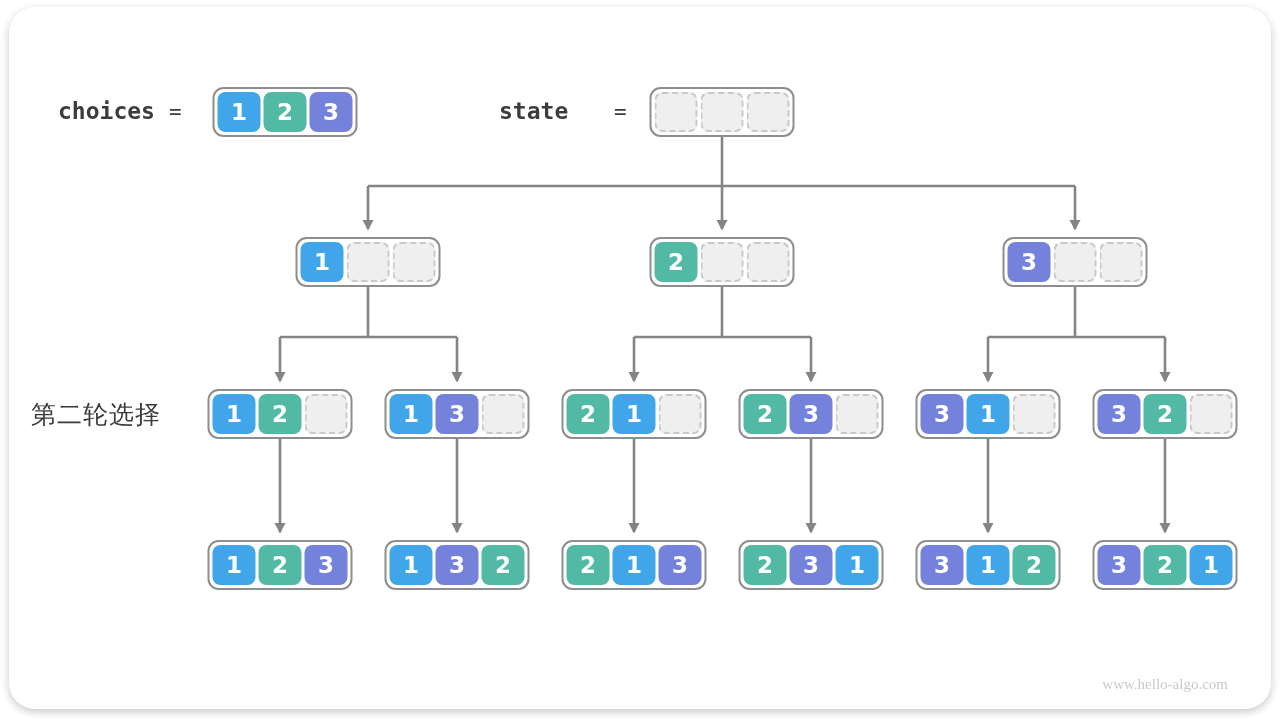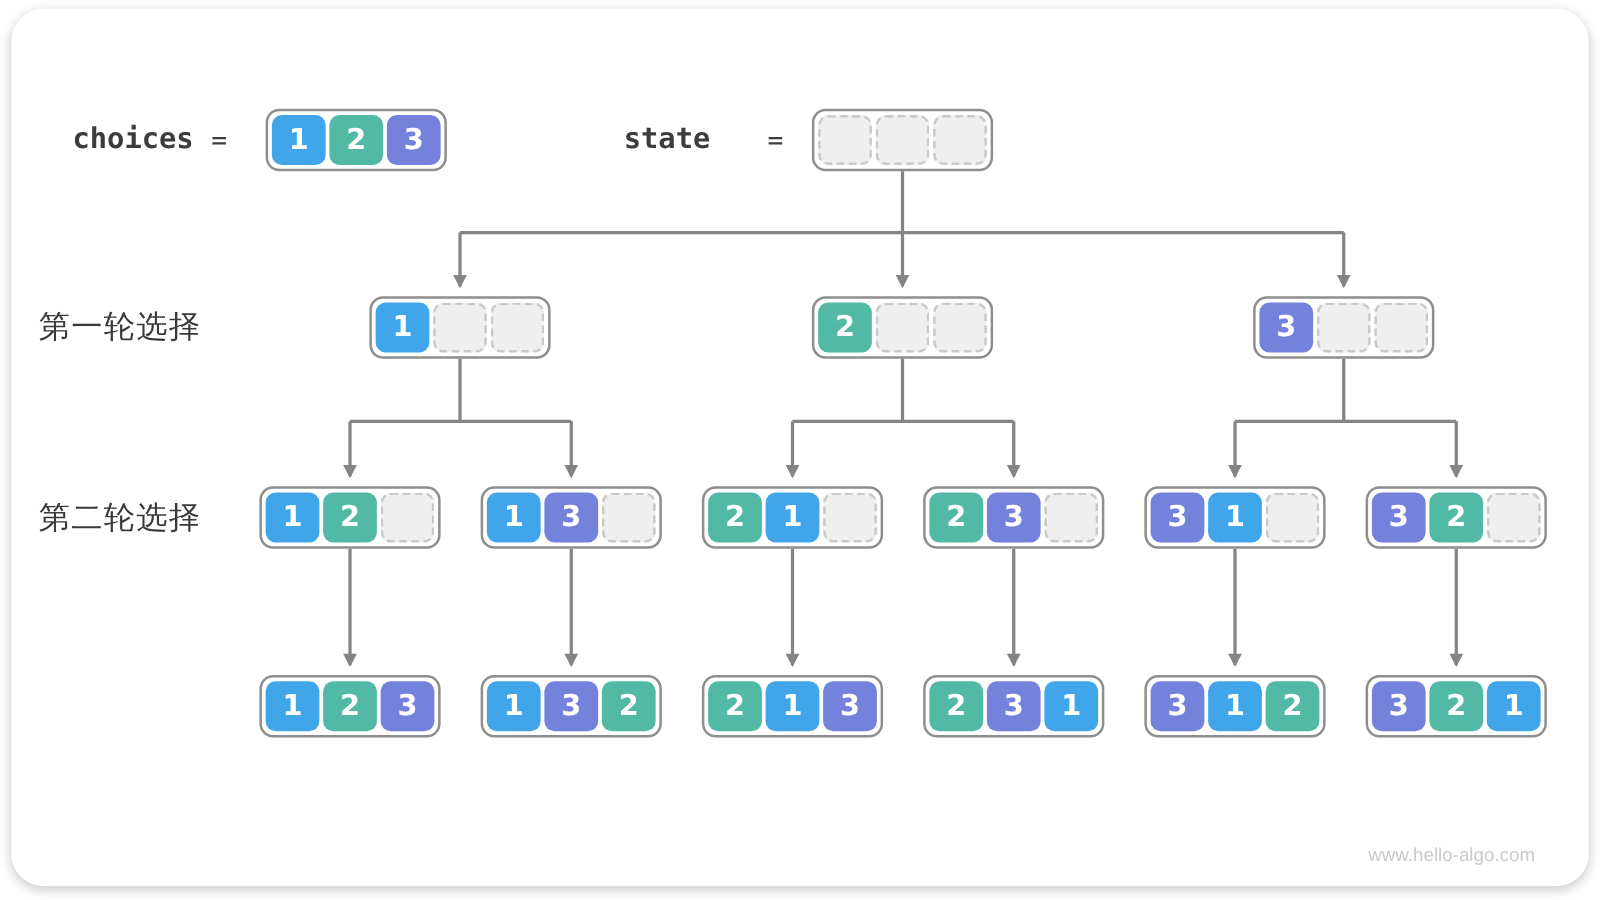--- a/index.html
+++ b/index.html
@@ -65,21 +65,21 @@
     left: 31px;
     transform: translateY(-50%);
     font-size: 25px;
     color: #3a3a3a;
     letter-spacing: 1px;
     white-space: nowrap;
   }
   .watermark {
     position: absolute;
     right: 52px; top: 676px;
-    font-family: Liberation Sans, sans-serif;
+    font-family: Liberation Serif, serif;
     font-size: 15px;
     color: #c9c9c9;
   }
 </style>
 </head>
 <body>
 
 <div id="stage">
   <div class="card"></div>
 
@@ -118,21 +118,20 @@
       <path d="M988 439 V532" marker-end="url(#ah)"></path>
       <path d="M1165 439 V532" marker-end="url(#ah)"></path>
     </g>
   </svg>
 
   <span class="eq-label" style="left:58px; top:98px;">choices</span>
   <span class="eq-sign" style="left:169px; top:100px;">=</span>
   <span class="eq-label" style="left:499px; top:98px;">state</span>
   <span class="eq-sign" style="left:614px; top:100px;">=</span>
 
-  <div class="row-label" style="top:261px;">第一轮选择</div>
   <div class="row-label" style="top:414px;text-align:center;">第二轮选择</div>
 
   <div class="node" style="left:285px; top:87px;">
     <span class="cell" style="background: rgb(64, 166, 233);">1</span>
     <span class="cell" style="background: rgb(82, 186, 164);">2</span>
     <span class="cell" style="background: rgb(117, 130, 220);">3</span>
   </div>
 
   <div class="node" style="left:722px; top:87px;">
     <span class="cell empty"></span>

